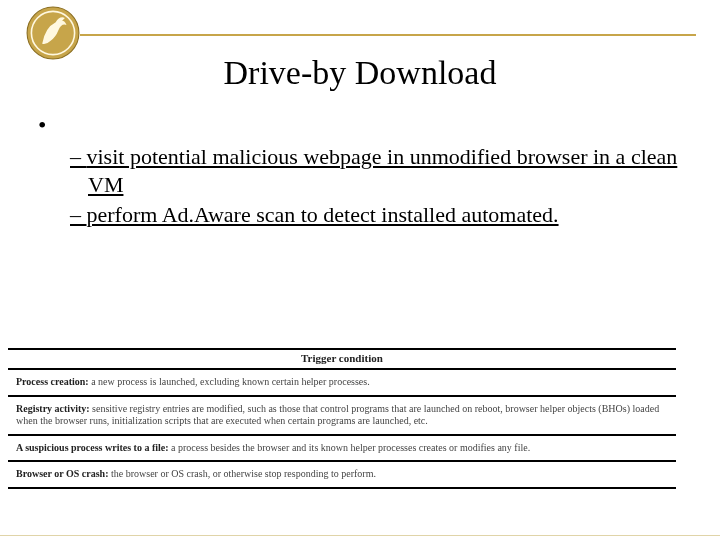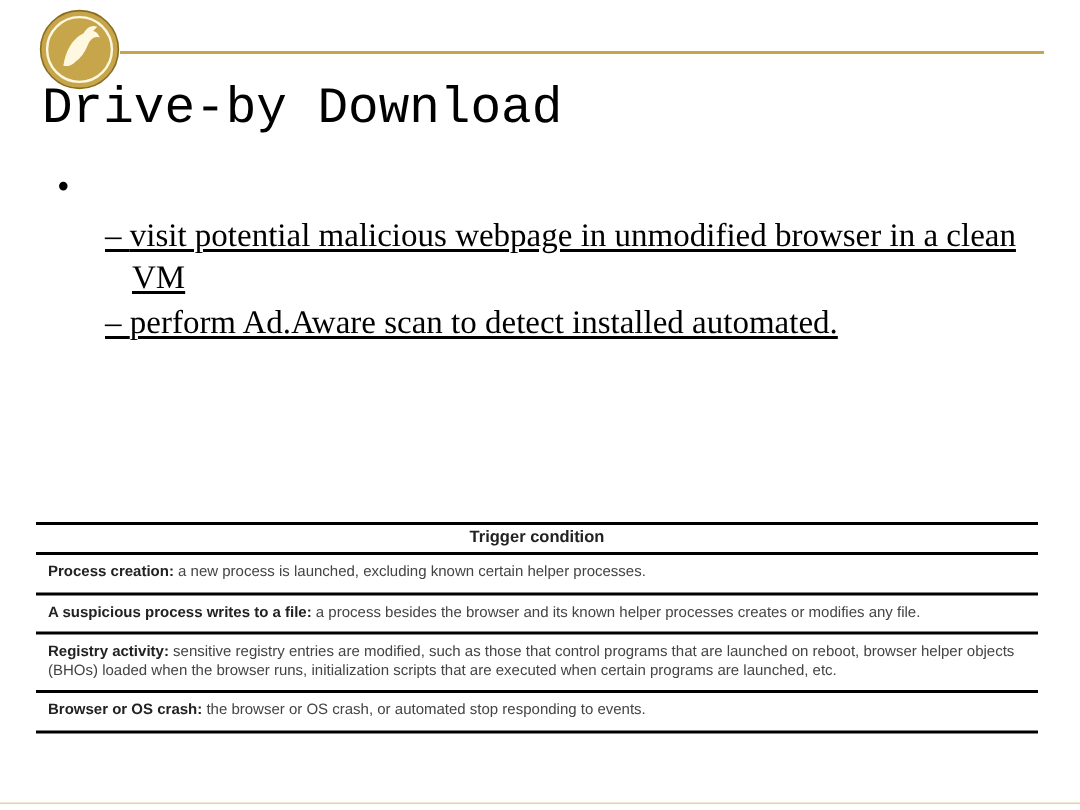--- a/index.html
+++ b/index.html
@@ -28,25 +28,25 @@
   }
   .logo {
     position: absolute;
     left: 26px;
     top: 6px;
     width: 54px;
     height: 54px;
   }
   .logo svg { width: 100%; height: 100%; }
   .title {
+    text-align: center;
     font-size: 34px;
     font-weight: 400;
     margin-top: 48px;
     margin-bottom: 18px;
-    font-family: Liberation Mono, monospace;
   }
   .content {
     padding-left: 10px;
     font-size: 24px;
     line-height: 1.28;
   }
   ul.level1 {
     list-style: none;
     padding-left: 0;
   }
@@ -68,24 +68,24 @@
     padding-left: 18px;
     margin-bottom: 2px;
   }
   ul.level2 > li::before {
     content: "– ";
   }
 
   
   .trigger-table {
     position: absolute;
-    left: 24px;
+    left: 8px;
     right: 26px;
     top: 348px;
-    font-family: Liberation Sans, sans-serif;
+    font-family: Liberation Serif, serif;
     font-size: 10px;
     color: #444;
     border-collapse: collapse;
     width: calc(100% - 52px);
   }
   .trigger-header {
     text-align: center;
     font-weight: 700;
     font-size: 11px;
     color: #222;
@@ -139,24 +139,24 @@
       </li>
     </ul>
   </div>
 
   <div class="trigger-table">
     <div class="trigger-header">Trigger condition</div>
     <div class="trigger-row">
       <b>Process creation:</b><span> a new process is launched, excluding known certain helper processes.</span>
     </div>
     <div class="trigger-row">
+      <b>Registry activity:</b><span> sensitive registry entries are modified, such as those that control programs that are launched on reboot, browser helper objects (BHOs) loaded when the browser runs, initialization scripts that are executed when certain programs are launched, etc.</span>
+    </div>
+    <div class="trigger-row">
       <b>A suspicious process writes to a file:</b><span> a process besides the browser and its known helper processes creates or modifies any file.</span>
     </div>
     <div class="trigger-row">
-      <b>Registry activity:</b><span> sensitive registry entries are modified, such as those that control programs that are launched on reboot, browser helper objects (BHOs) loaded when the browser runs, initialization scripts that are executed when certain programs are launched, etc.</span>
-    </div>
-    <div class="trigger-row">
-      <b>Browser or OS crash:</b><span> the browser or OS crash, or automated stop responding to events.</span>
+      <b>Browser or OS crash:</b><span> the browser or OS crash, or otherwise stop responding to perform.</span>
     </div>
   </div>
 
   <div class="bottom-margin-line"></div>
 </div>
 
 </body></html>

